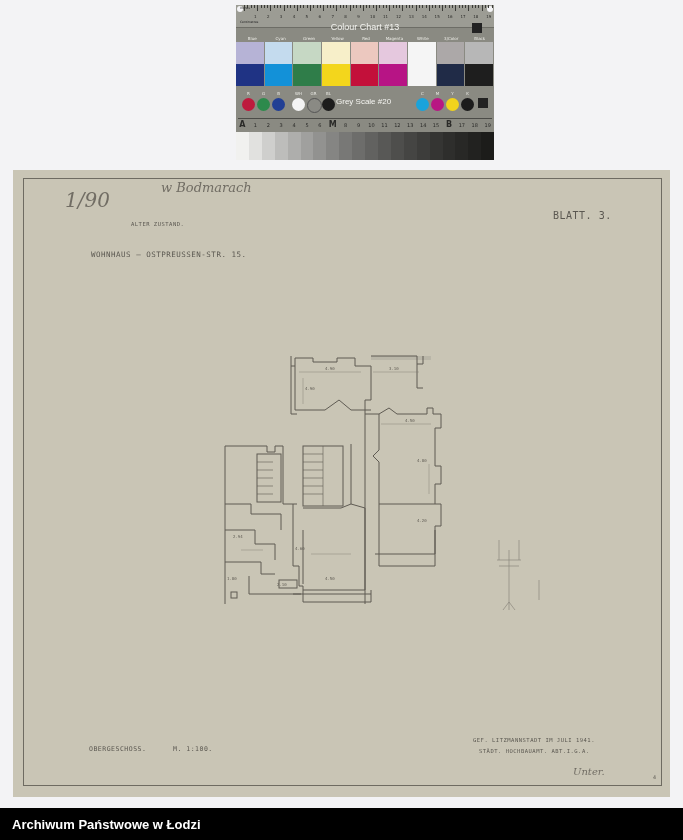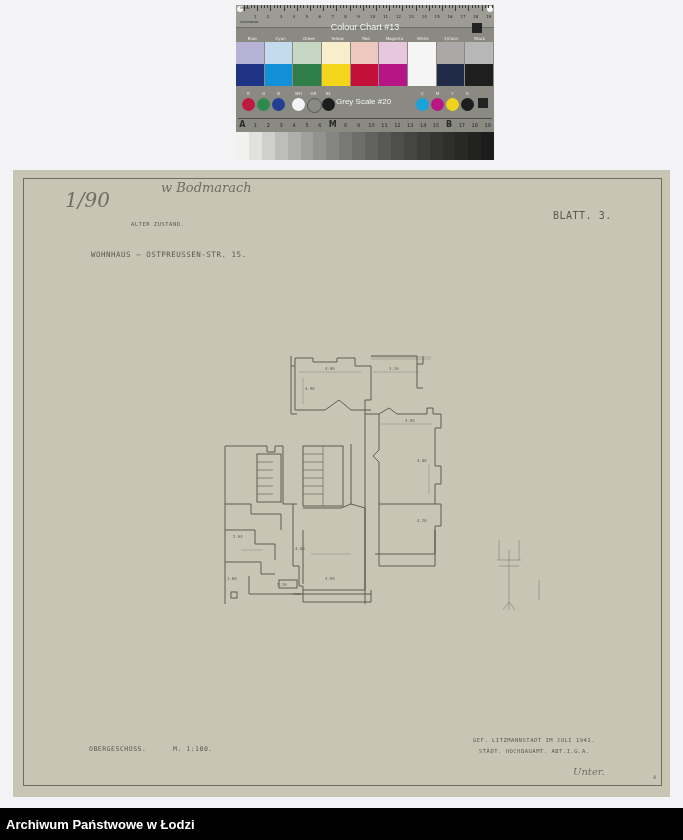--- a/index.html
+++ b/index.html
@@ -28,21 +28,21 @@
   #gs-nums span.big{font-size:8px;font-weight:bold;}
   #gs-steps{left:0;top:127px;width:258px;height:28px;display:flex;}
   #gs-steps div{flex:1;}
   
   #sheet{left:13px;top:170px;width:657px;height:627px;background:#c9c5b5;}
   #sheet-inner{left:10px;top:8px;width:637px;height:606px;border:1px solid #6e6b61;}
   .txt{position:absolute;color:#5b5851;font-family:"DejaVu Sans Mono",monospace;letter-spacing:0.5px;white-space:nowrap;}
   .hand{position:absolute;color:#716d64;font-family:"DejaVu Serif",serif;font-style:italic;white-space:nowrap;}
   #plan{left:208px;top:186px;}
   #footer{left:0;top:808px;width:683px;height:32px;background:#000;}
-  #footer-text{left:6px;top:9px;color:#fff;font-family:"Liberation Sans",sans-serif;font-weight:bold;font-size:13px;}
+  #footer-text{left:12px;top:9px;color:#fff;font-family:"Liberation Sans",sans-serif;font-weight:bold;font-size:13px;}
 </style>
 </head>
 <body>
 
 <div id="chart" class="abs">
   <div id="ruler" class="abs">
     <span class="hole" style="left:1px"></span>
     <span class="hole" style="right:1px"></span>
     <span class="abs" style="left:4px;top:1px;font-size:3px;color:#222">Inches</span>
     <span class="abs" style="left:4px;top:15px;font-size:3px;color:#222">Centimetres</span>

